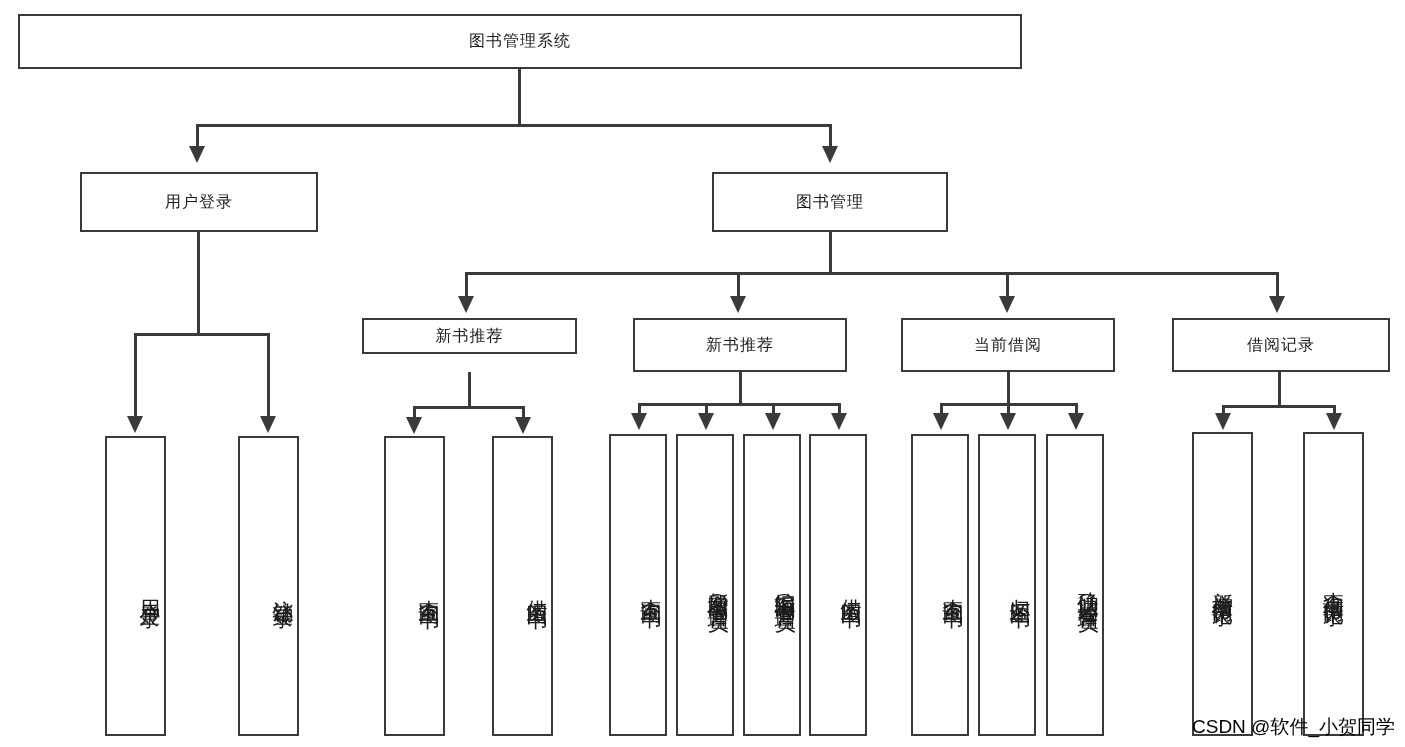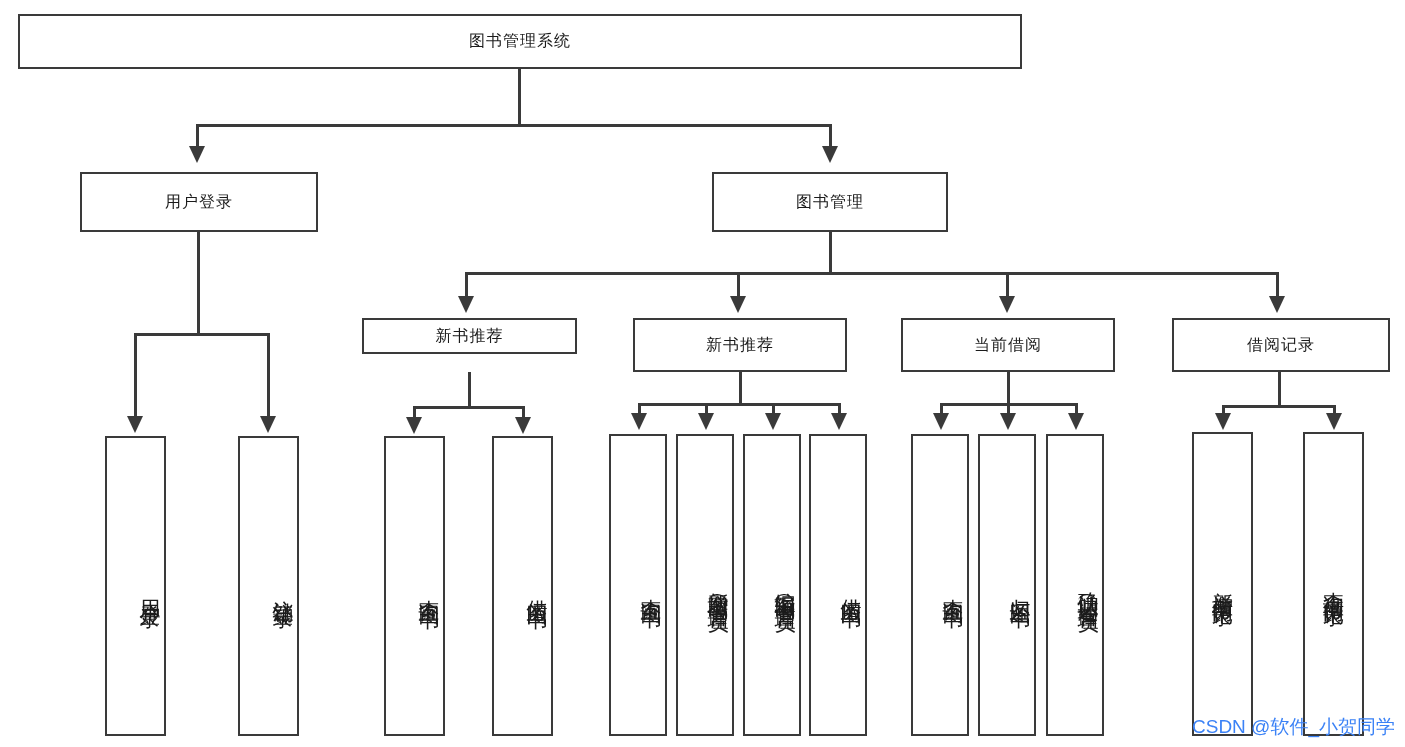--- a/index.html
+++ b/index.html
@@ -46,21 +46,21 @@
     width:0;height:0;
     border-left:8px solid transparent;
     border-right:8px solid transparent;
     border-top:17px solid #3a3a3a;
   }
 
   
   .watermark{
     position:absolute;
     font-size:19px;
-    color:#3b82f6;
+    color:#000000;
     white-space:nowrap;
     user-select:none;
   }
 </style>
 </head>
 <body>
 
 <div id="canvas">
 
   <div class="node h" style="left:18px;top:14px;width:1004px;height:55px;">图书管理系统</div>

